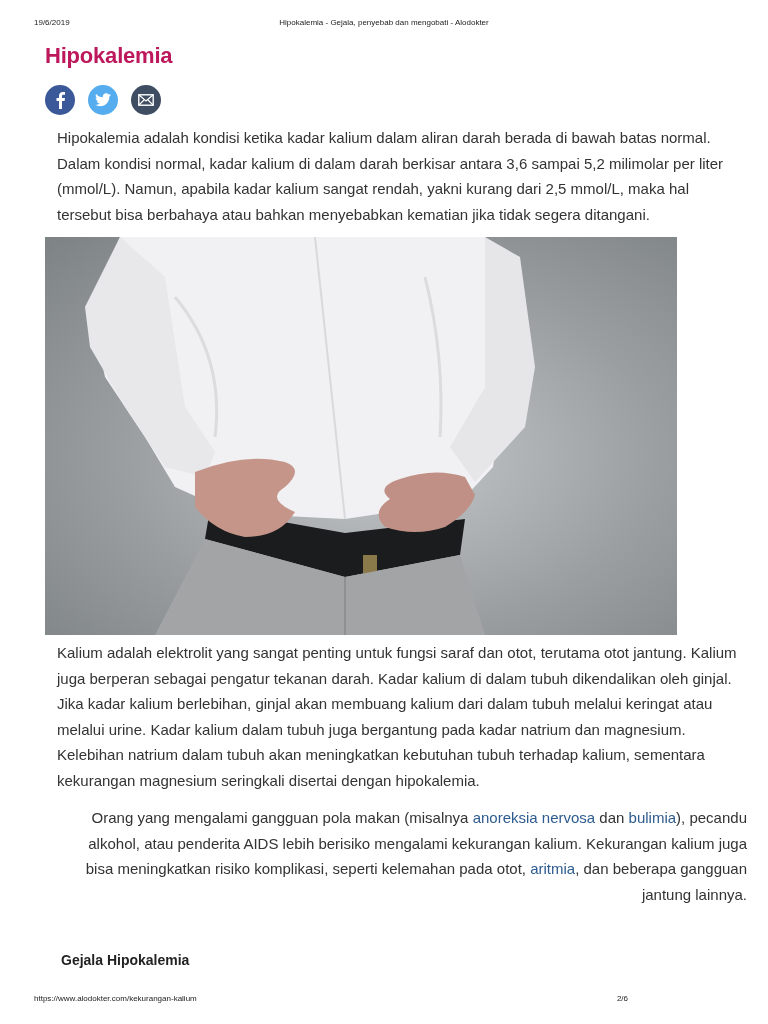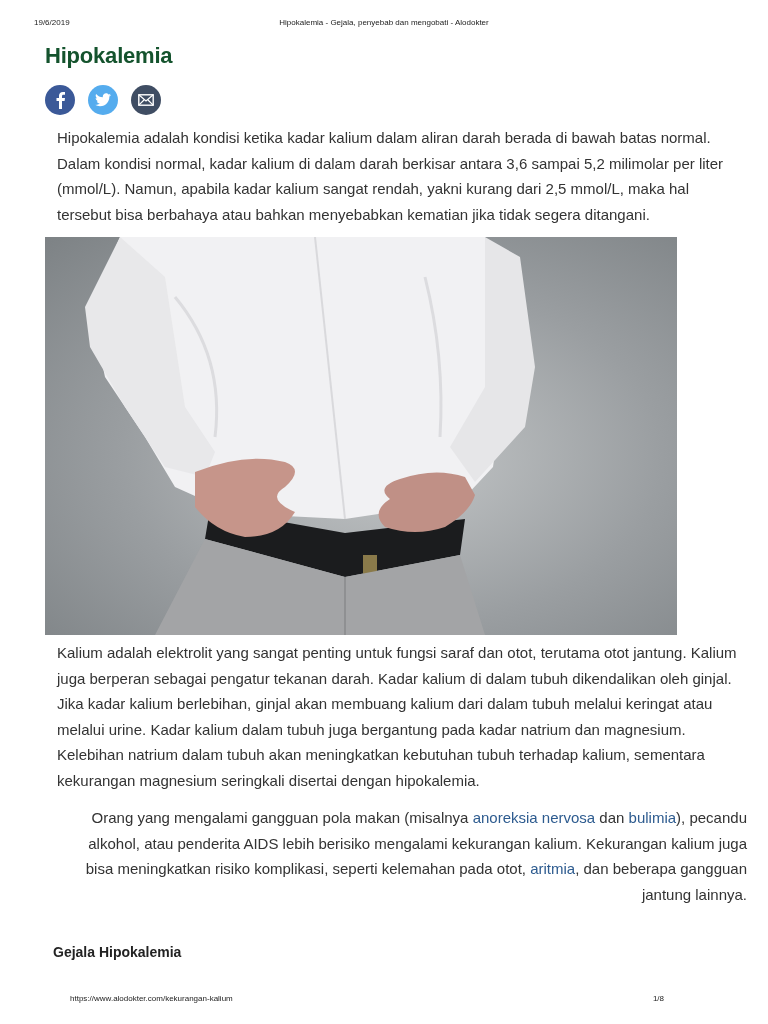--- a/index.html
+++ b/index.html
@@ -5,29 +5,29 @@
     html, body { margin: 0; padding: 0; background: #ffffff; }
     body {
       width: 768px; height: 1024px; position: relative; overflow: hidden;
       font-family: "Liberation Sans", sans-serif; color: #333333;
     }
     .print-header, .print-footer {
       position: absolute; left: 0; width: 664px;
       font-size: 8px; color: #222; font-family: "Liberation Sans", sans-serif;
     }
     .print-header { top: 18px; height: 12px; }
-    .print-footer { top: 994px; height: 12px; margin-left: 36px; }
+    .print-footer { top: 994px; height: 12px; }
     .ph-date { position: absolute; left: 34px; }
     .ph-title { position: absolute; left: 0; width: 768px; text-align: center; }
     .pf-url { position: absolute; left: 34px; }
     .pf-page { position: absolute; right: 36px; }
 
     .article { position: absolute; left: 45px; top: 42px; width: 690px; }
     h1.title {
-      margin: 0; font-size: 22px; font-weight: bold; color: #14532d;
+      margin: 0; font-size: 22px; font-weight: bold; color: #be185d;
       line-height: 28px; letter-spacing: -0.2px;
     }
     .share { position: absolute; top: 43px; left: 0; height: 30px; }
     .share-btn {
       position: absolute; top: 0; width: 30px; height: 30px; border-radius: 50%;
       display: flex; align-items: center; justify-content: center;
     }
     .share-fb { left: 0; background: #3b5998; }
     .share-tw { left: 43px; background: #55acee; }
     .share-mail { left: 86px; background: #3f4d63; }
@@ -40,21 +40,21 @@
     .p1 { top: 83px; }
     .hero {
       position: absolute; left: 0; top: 195px; width: 632px; height: 398px;
       overflow: hidden;
       background: radial-gradient(ellipse at 55% 55%, #c4c7c8 0%, #9a9ea1 55%, #7d8285 100%);
     }
     .p2 { top: 598px; }
     .p3 { top: 763px; text-align: right; }
     a.lnk { color: #2d5b8f; text-decoration: none; }
     h2.section {
-      position: absolute; top: 893px; left: 0; margin: 8px;
+      position: absolute; top: 893px; left: 0; margin: 16px;
       font-size: 14px; font-weight: bold; color: #222; line-height: 18px; text-align: right;
     }
   </style>
 </head>
 <body>
 
 <div class="print-header">
   <span class="ph-date">19/6/2019</span>
   <span class="ph-title">Hipokalemia - Gejala, penyebab dan mengobati - Alodokter</span>
 </div>
@@ -110,14 +110,14 @@
 
   <p class="body p2">Kalium adalah elektrolit yang sangat penting untuk fungsi saraf dan otot, terutama otot jantung. Kalium juga berperan sebagai pengatur tekanan darah. Kadar kalium di dalam tubuh dikendalikan oleh ginjal. Jika kadar kalium berlebihan, ginjal akan membuang kalium dari dalam tubuh melalui keringat atau melalui urine. Kadar kalium dalam tubuh juga bergantung pada kadar natrium dan magnesium. Kelebihan natrium dalam tubuh akan meningkatkan kebutuhan tubuh terhadap kalium, sementara kekurangan magnesium seringkali disertai dengan hipokalemia.</p>
 
   <p class="body p3"><span>Orang yang mengalami gangguan pola makan (misalnya </span><a class="lnk" href="#">anoreksia nervosa</a><span> dan </span><a class="lnk" href="#">bulimia</a><span>), pecandu alkohol, atau penderita AIDS lebih berisiko mengalami kekurangan kalium. Kekurangan kalium juga bisa meningkatkan risiko komplikasi, seperti kelemahan pada otot, </span><a class="lnk" href="#">aritmia</a><span>, dan beberapa gangguan jantung lainnya.</span></p>
 
   <h2 class="section">Gejala Hipokalemia</h2>
 </div>
 
 <div class="print-footer">
   <span class="pf-url">https://www.alodokter.com/kekurangan-kalium</span>
-  <span class="pf-page">1/8</span>
+  <span class="pf-page">2/6</span>
 </div>
 
 </body></html>

